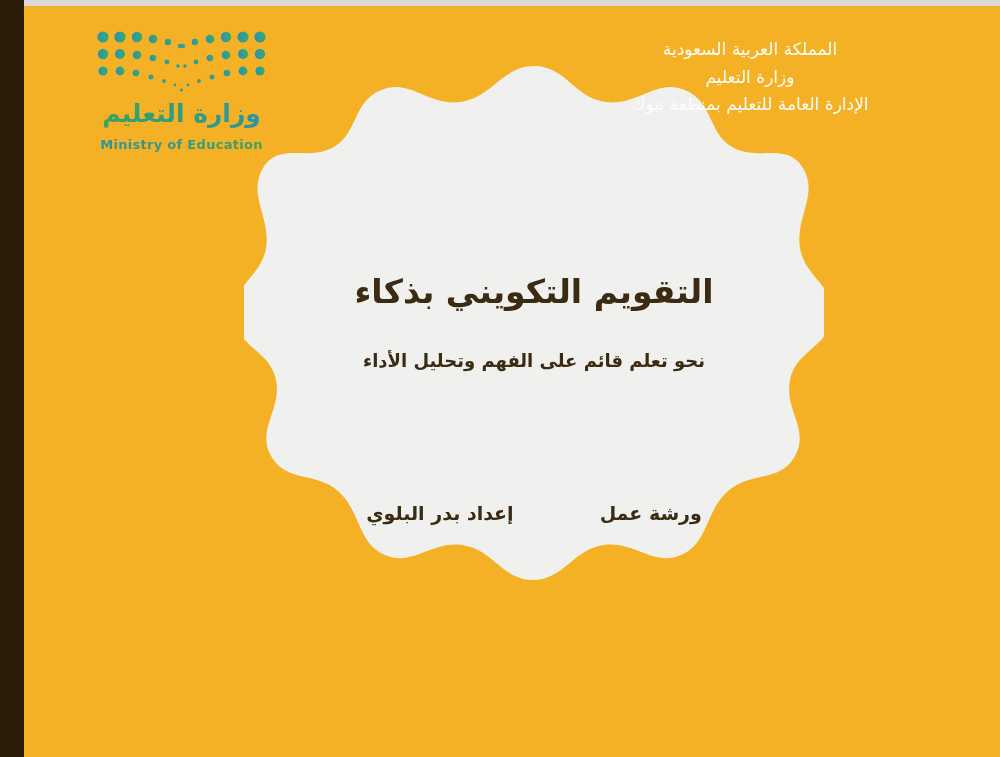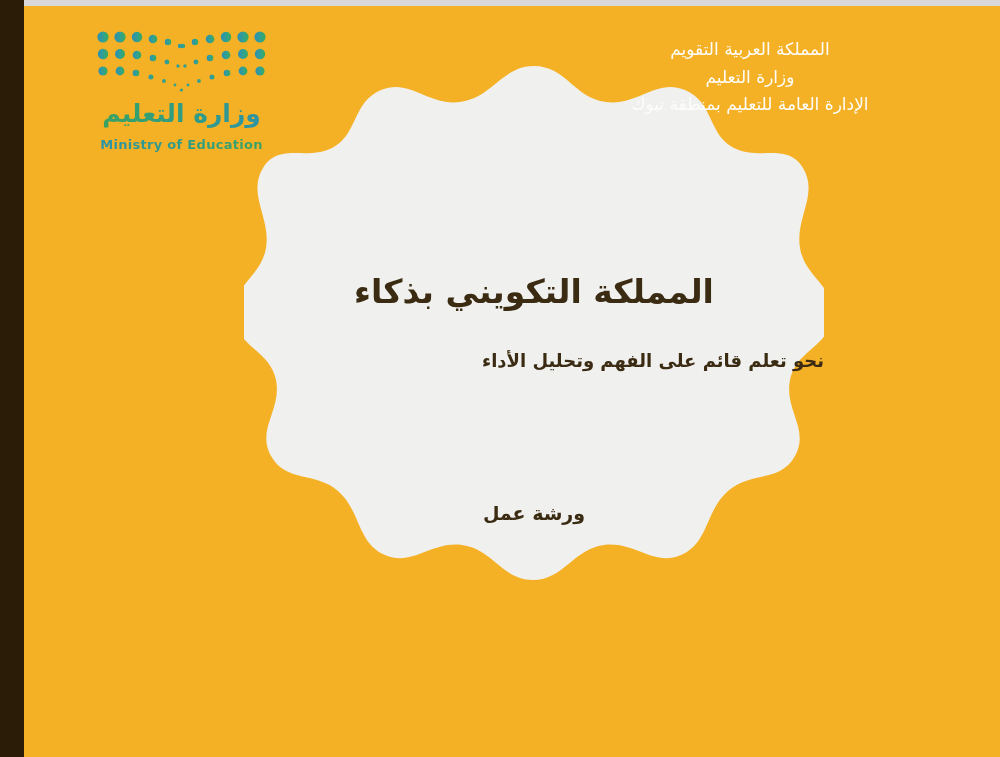--- a/index.html
+++ b/index.html
@@ -138,21 +138,21 @@
     font-size: 33px;
     font-weight: 700;
     letter-spacing: 0.5px;
     color: #3a2b12;
   }
   .subtitle {
     position: absolute;
     left: 0;
     top: 288px;
     width: 580px;
-    text-align: right;
+    text-align: center;
     font-family: "DejaVu Sans", "Liberation Sans", sans-serif;
     font-size: 18px;
     font-weight: 700;
     color: #3a2b12;
   }
   .credits {
     position: absolute;
     left: 0;
     top: 440px;
     width: 580px;
@@ -237,21 +237,21 @@
           </g>
         </svg>
       </div>
       <div class="logo-wordmark">
         <span class="logo-ar">وزارة التعليم</span>
         <span class="logo-en">Ministry of Education</span>
       </div>
     </div>
 
     <div class="gov-header">
-      <div>المملكة العربية التقويم</div>
+      <div>المملكة العربية السعودية</div>
       <div>وزارة التعليم</div>
       <div>الإدارة العامة للتعليم بمنطقة تبوك</div>
     </div>
 
     <div class="medallion">
       <svg viewBox="0 0 580 560" xmlns="http://www.w3.org/2000/svg" aria-hidden="true">
         <path fill="#f0f0ee" d="
           M290 4
           C 322 4, 330 36, 362 40
           C 394 44, 412 16, 441 28
@@ -275,21 +275,22 @@
           C 27 156, 3 132, 19 106
           C 35 80, 62 99, 88 86
           C 114 73, 108 40, 137 28
           C 166 16, 184 44, 216 40
           C 248 36, 258 4, 290 4
           Z"></path>
       </svg>
     </div>
 
     <div class="medallion-text">
-      <div class="title">المملكة التكويني بذكاء</div>
+      <div class="title">التقويم التكويني بذكاء</div>
       <div class="subtitle">نحو تعلم قائم على الفهم وتحليل الأداء</div>
       <div class="credits">
         <span>ورشة عمل</span>
+        <span>إعداد بدر البلوي</span>
       </div>
     </div>
 
   </div>
 </div>
 
 </body></html>

